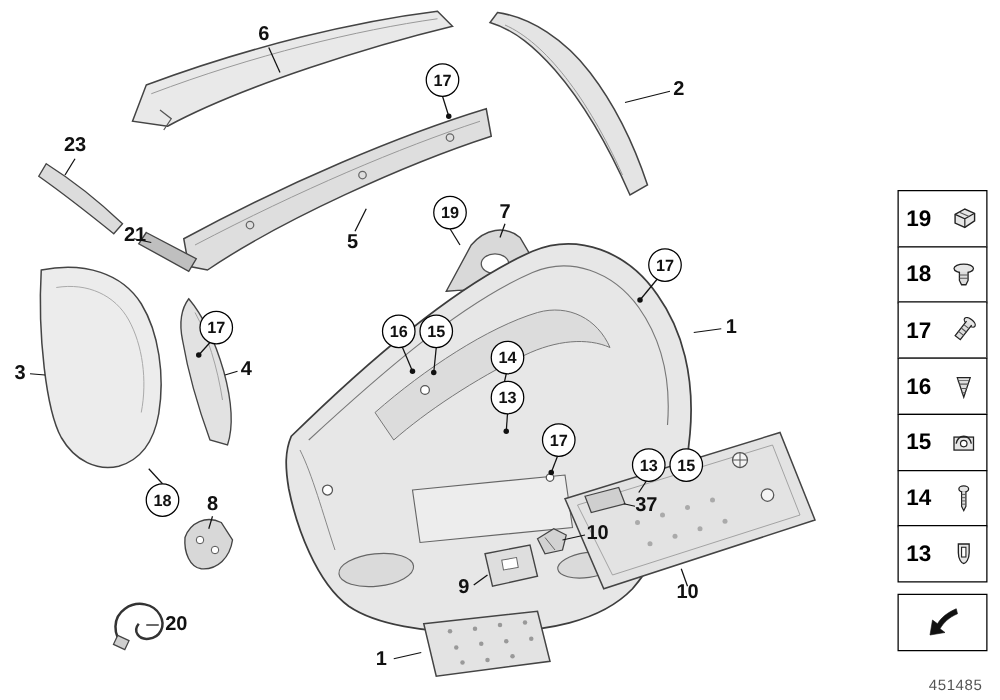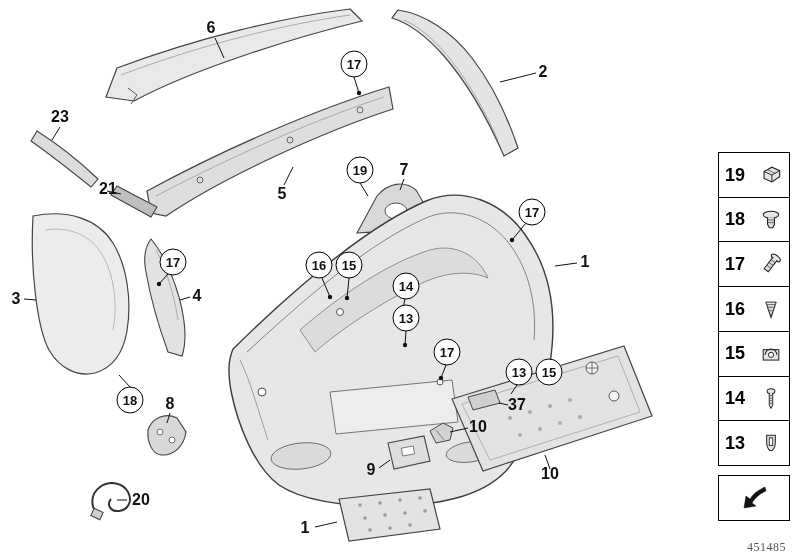--- a/index.html
+++ b/index.html
@@ -26,21 +26,21 @@
   }
   .lrow:first-child{margin-top:0;}
   .lnum{font-size:18px;font-weight:bold;color:#000;}
   .licon{display:flex;align-items:center;justify-content:center;}
   .lref{
     box-sizing:border-box;height:46px;border:1.6px solid #000;background:#fff;
     margin-top:9px;display:flex;align-items:center;justify-content:center;
   }
   .doc-num{
     position:absolute;right:14px;bottom:5px;font-size:12px;color:#555;
-    letter-spacing:0.5px;z-index:6;font-family:Liberation Serif, serif;
+    letter-spacing:0.5px;z-index:6;
   }
 </style>
 </head>
 <body>
 
 <div class="stage">
 
   <svg class="art" viewBox="0 0 800 560">
 
     <g>

